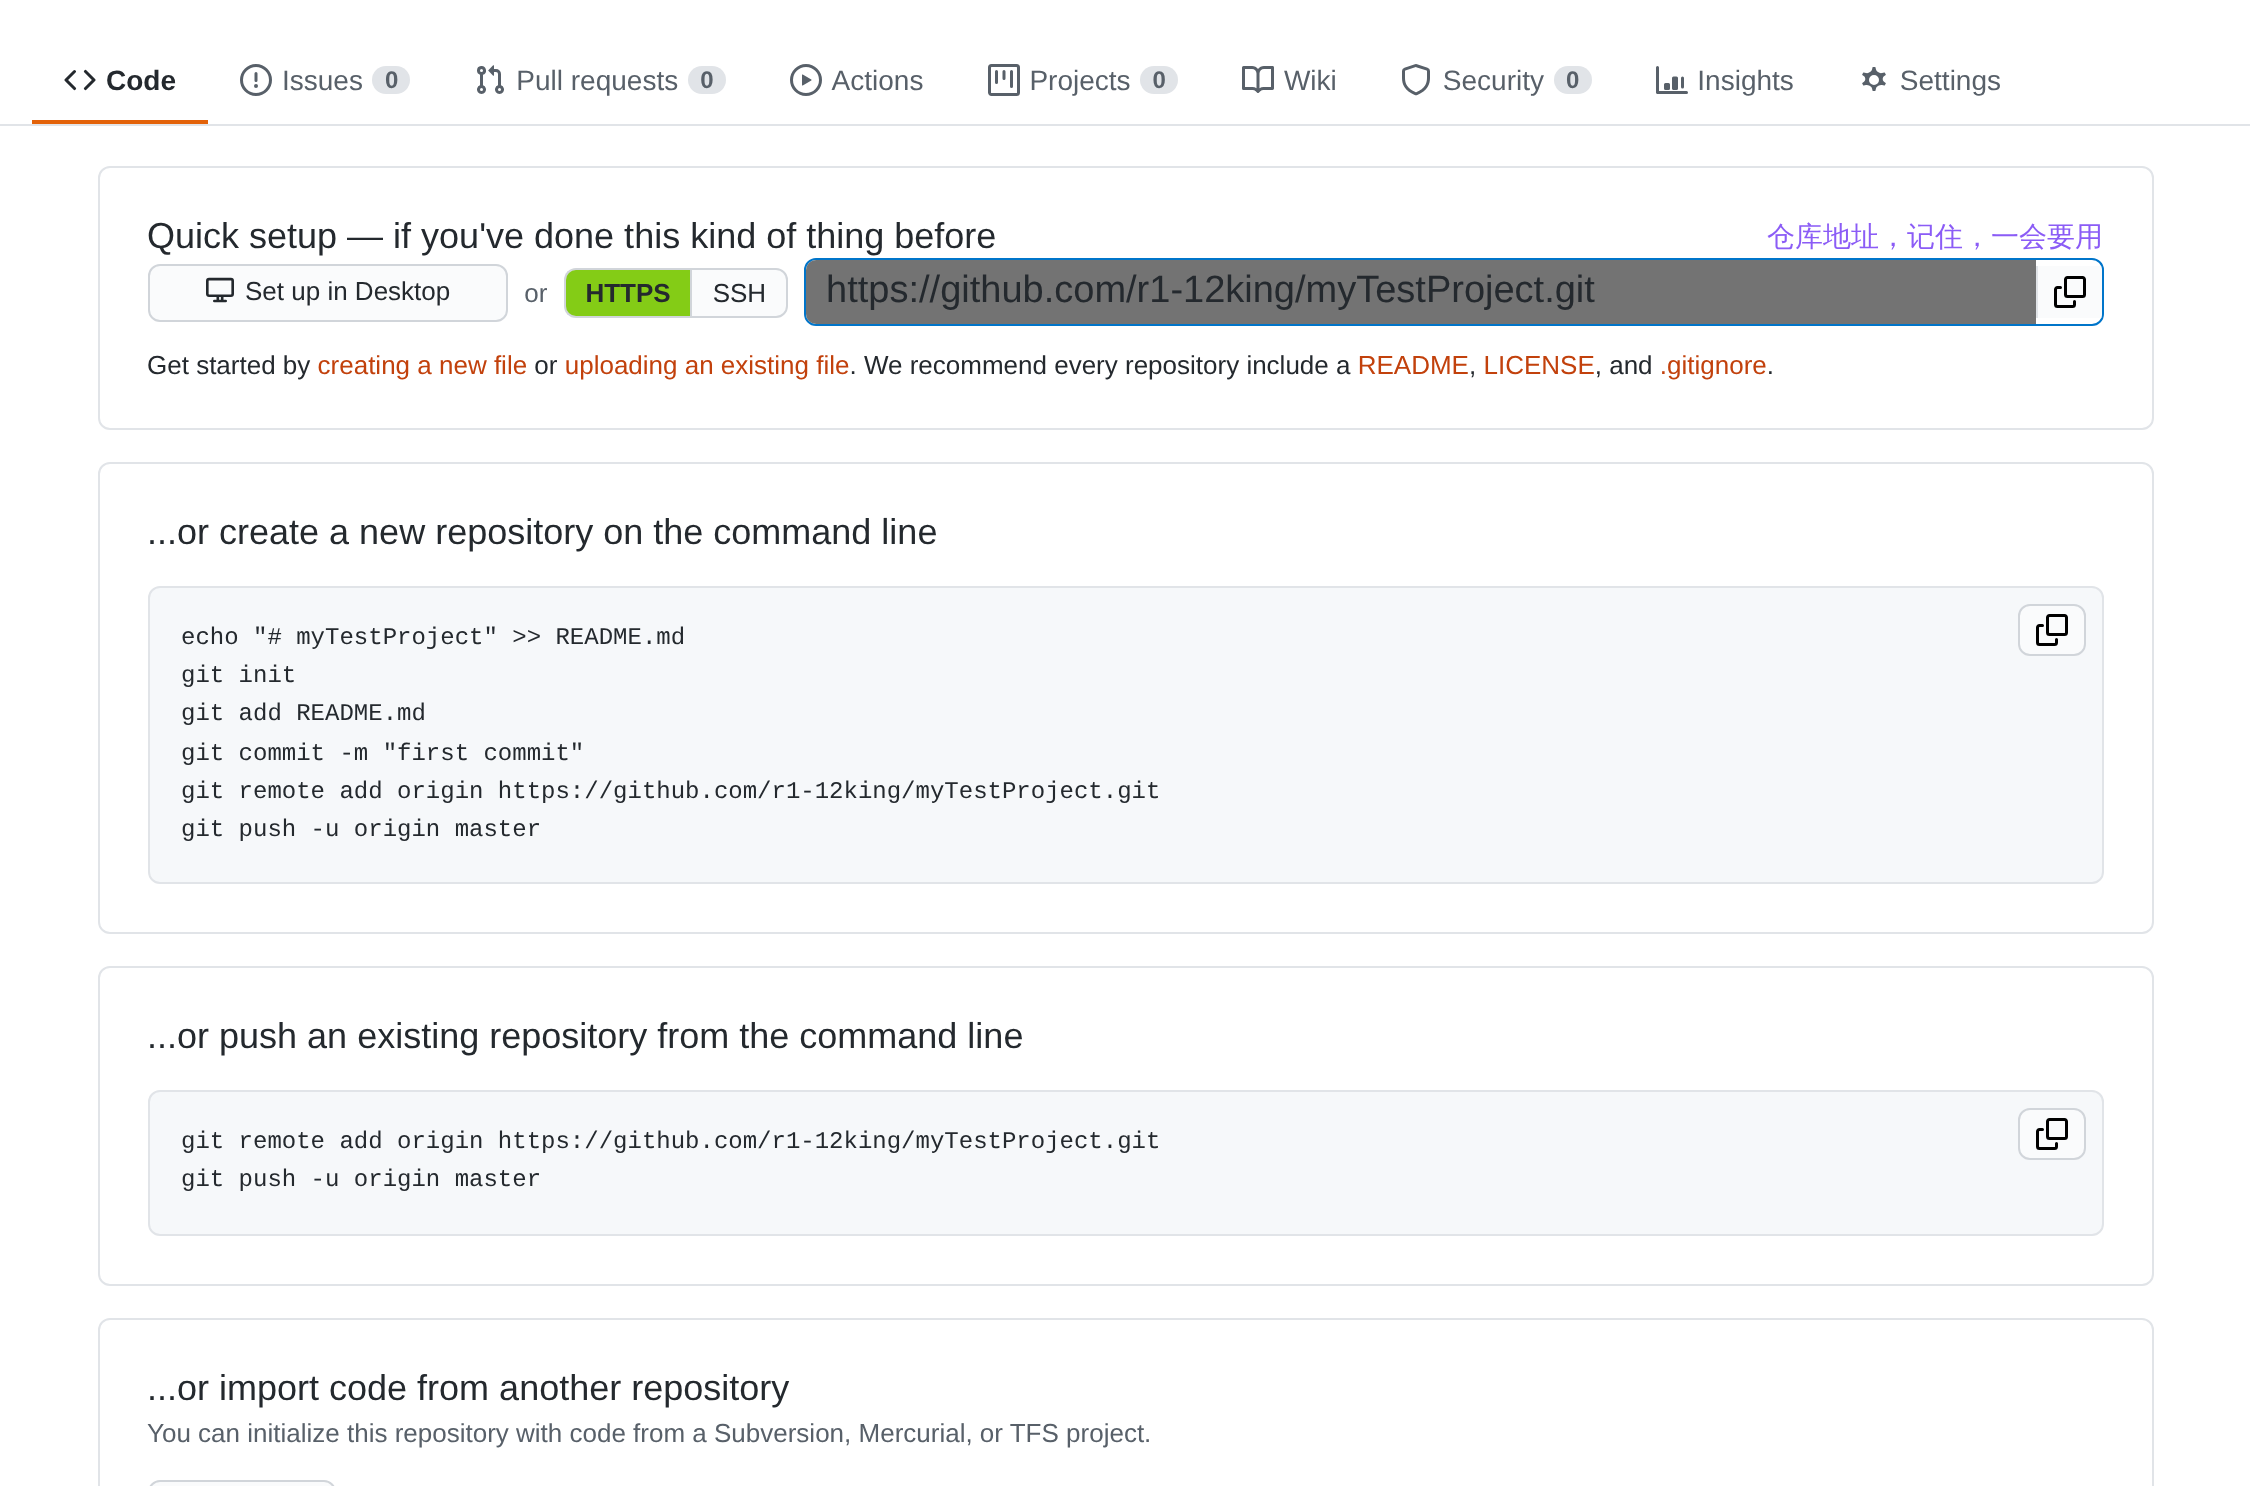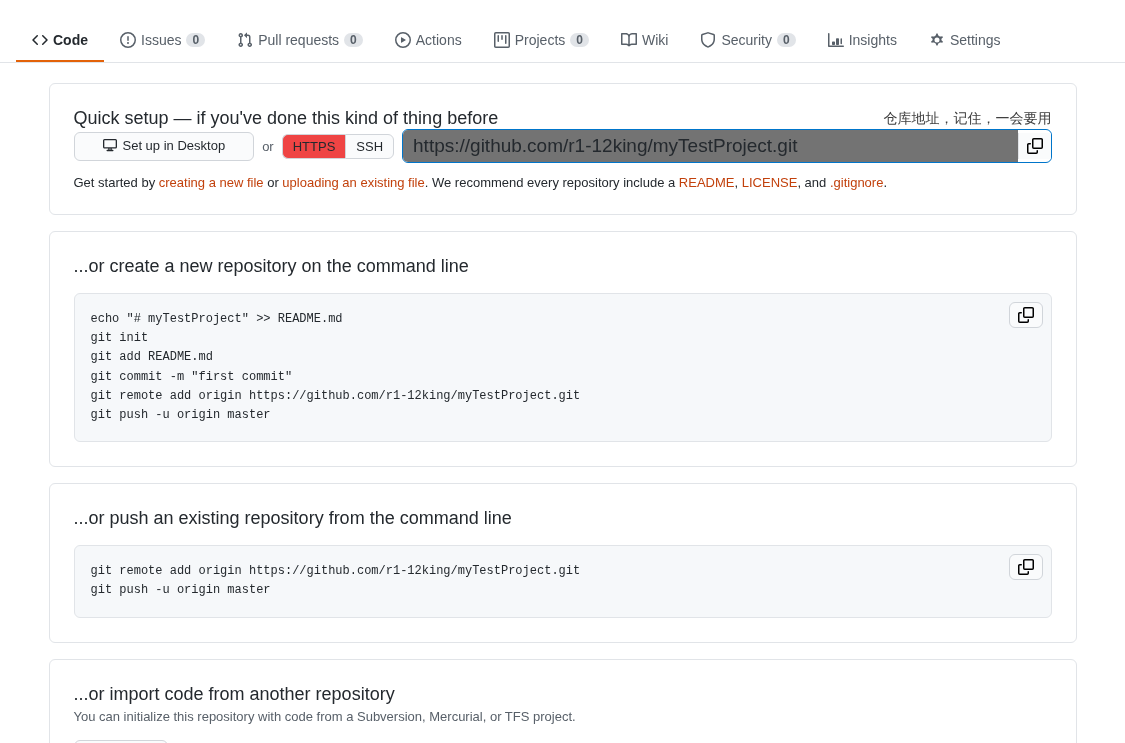--- a/index.html
+++ b/index.html
@@ -70,21 +70,21 @@
     .quick-setup-header {
       display: flex;
       align-items: center;
       justify-content: space-between;
     }
     .quick-setup-title {
       font-size: 18px;
       font-weight: 400;
     }
     .repo-url-annotation {
-      color: #404040;
+      color: #8b5cf6;
       font-size: 14px;
     }
 
     .setup-controls {
       display: flex;
       align-items: center;
       gap: 8px;
       margin-bottom: 12px;
     }
     .btn-setup-desktop {
@@ -104,22 +104,22 @@
     }
     .btn-toggle {
       border: 1px solid #d1d5da;
       padding: 4px 10px;
       font-size: 13px;
       cursor: pointer;
       background: #fafbfc;
       color: #24292e;
     }
     .btn-toggle.active {
-      background: #ef4444;
-      font-weight: 400;
+      background: #84cc16;
+      font-weight: 700;
     }
     .btn-toggle:first-of-type {
       border-radius: 6px 0 0 6px;
       border-right: none;
     }
     .btn-toggle:last-of-type {
       border-radius: 0 6px 6px 0;
     }
 
     .url-input-group {

